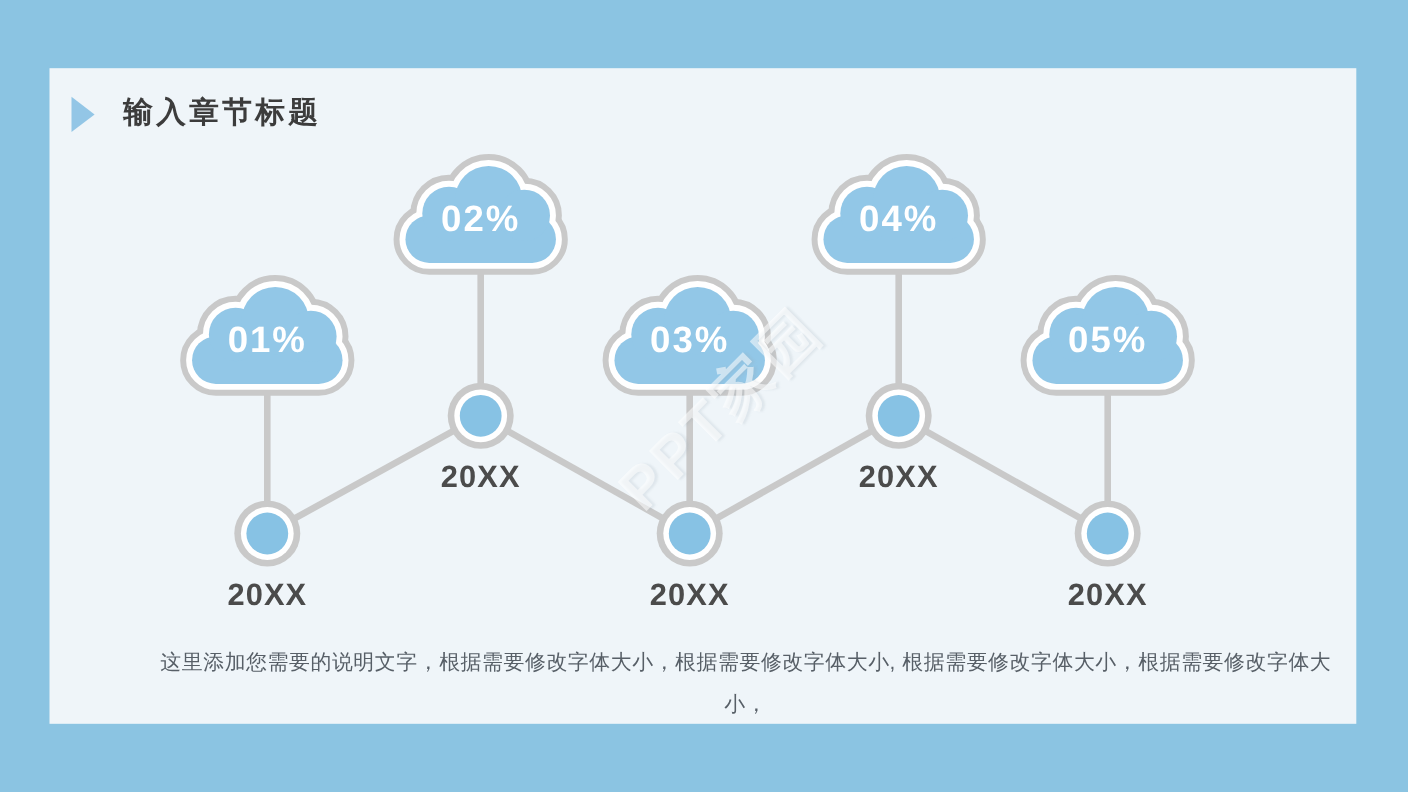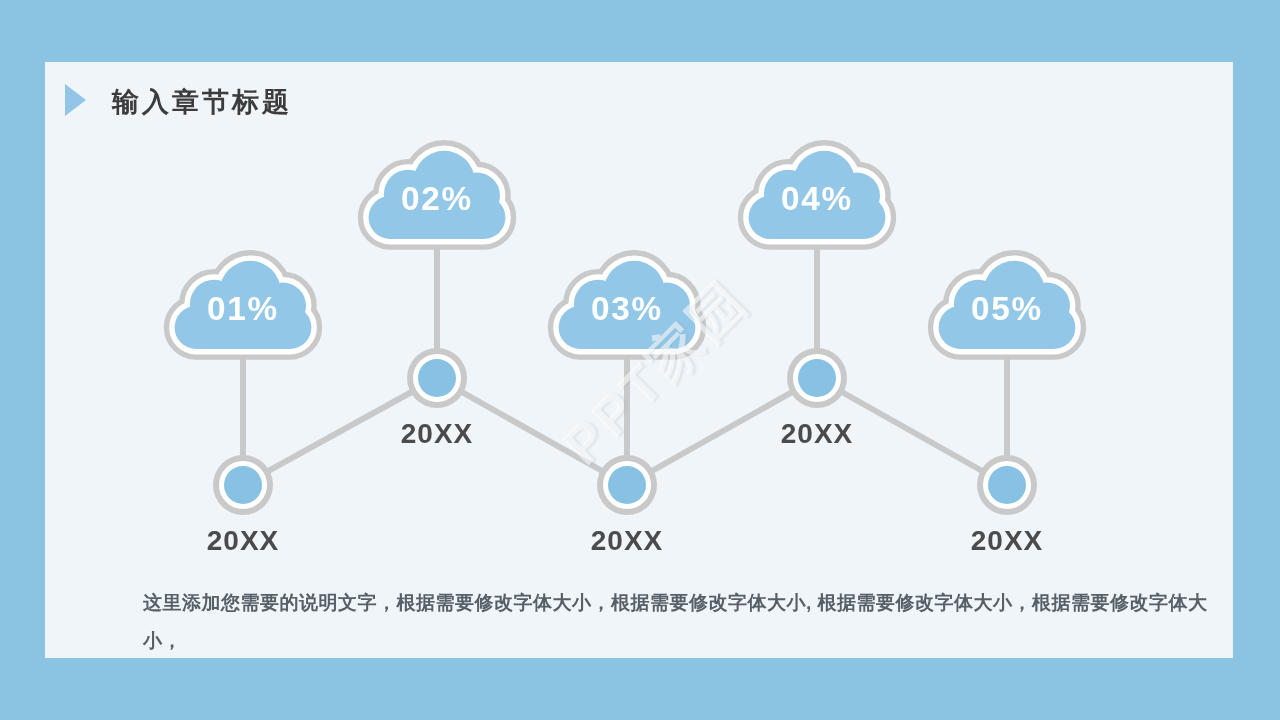--- a/index.html
+++ b/index.html
@@ -7,21 +7,21 @@
     width:1280px;height:720px;overflow:hidden;
     background:#8BC4E2;
     font-family:"Liberation Sans","DejaVu Sans",sans-serif;
     position:relative;
   }
   .panel{
     position:absolute;left:45px;top:62px;width:1188px;height:596px;
     background:#EFF5F9;
   }
   .title-row{
-    position:absolute;left:20px;top:22px;display:flex;align-items:flex-start;
+    position:absolute;left:20px;top:22px;display:flex;align-items:flex-end;
   }
   .tri{
     width:0;height:0;
     border-top:16px solid transparent;
     border-bottom:16px solid transparent;
     border-left:21px solid #93C6E6;
   }
   .title-row h1{
     margin:0 0 0 26px;
     font-size:27px;font-weight:800;color:#3C3C3C;letter-spacing:3px;
@@ -33,22 +33,22 @@
     font-family:"Liberation Sans","DejaVu Sans",sans-serif;
   }
   .cloud-label{
     font-size:37px;font-weight:bold;fill:#FFFFFF;letter-spacing:2px;
   }
   .year-label{
     font-size:28px;font-weight:bold;fill:#4B4B4B;letter-spacing:1px;
   }
   .desc{
     position:absolute;left:98px;top:522px;width:1070px;
-    font-size:19px;line-height:38px;font-weight:bold;
-    color:#575F67;letter-spacing:0.5px;
+    font-size:19px;line-height:38px;font-weight:normal;
+    color:#575F67;letter-spacing:0.5px;text-align:center;
   }
   .watermark{
     position:absolute;left:495px;top:340px;width:320px;height:64px;
     line-height:64px;text-align:center;
     font-size:54px;font-weight:bold;letter-spacing:4px;
     color:rgba(255,255,255,0.55);
     text-shadow:2px 2px 2px rgba(150,165,180,0.18);
     transform:rotate(-45deg);
     pointer-events:none;
   }

